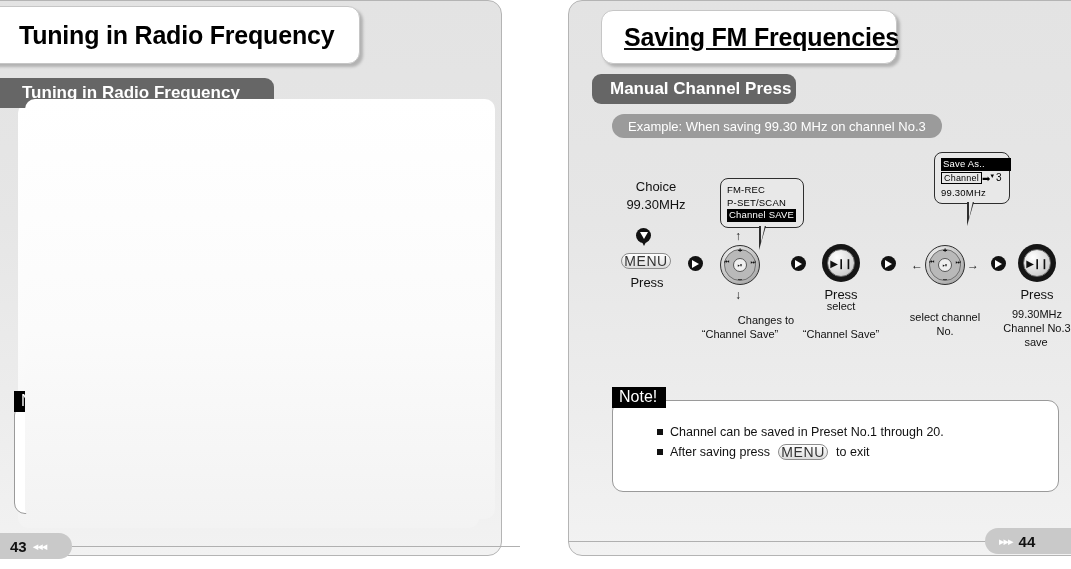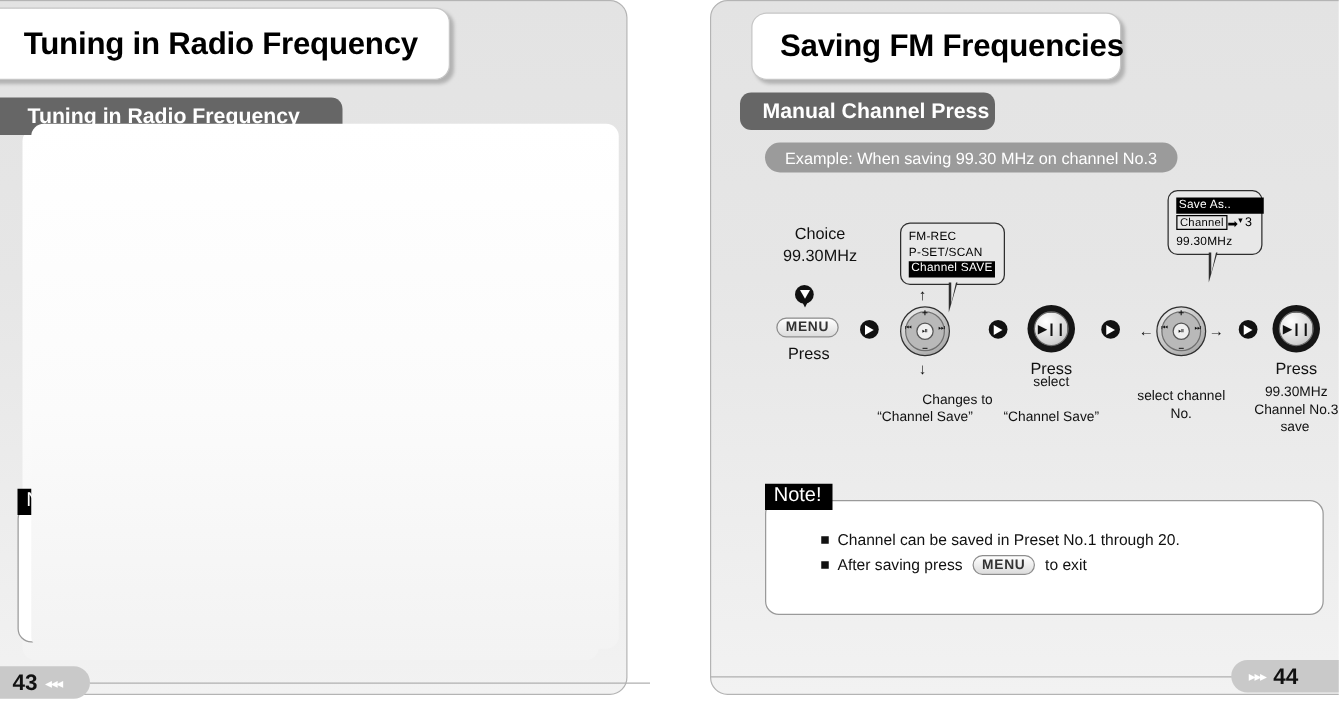--- a/index.html
+++ b/index.html
@@ -40,21 +40,21 @@
     border-radius:12px;
     box-shadow:3px 3px 3px rgba(0,0,0,.22);
     display:flex;align-items:center;
     box-sizing:border-box;
   }
   .title-tab .t{
     font-size:25px;font-weight:bold;letter-spacing:-.2px;white-space:nowrap;
     color:#000;
   }
   .tab-left{left:-22px;top:6px;width:382px;height:58px;padding-left:40px;}
-  .tab-right{left:601px;top:10px;width:296px;height:54px;padding-left:22px;}
+  .tab-right{left:601px;top:10px;width:296px;height:54px;padding-left:22px;text-decoration:underline;}
   
   .tab-rule{position:absolute;left:0;top:22px;width:278px;height:1px;background:#b9b9b9;}
 
   
   .section-bar{
     position:absolute;
     background:#666666;
     border-radius:9px;
     color:#fff;font-weight:bold;
     display:flex;align-items:center;
@@ -142,21 +142,21 @@
   .nb-right .note-list{left:44px;top:24px;}
   .nb-right .note-item{margin-bottom:5px;align-items:center;}
   .nb-right .note-item .sq{top:0;}
 
   
   .menu-btn{
     display:inline-flex;align-items:center;justify-content:center;
     width:50px;height:16px;border-radius:9px;
     border:1px solid #8d8d8d;
     background:linear-gradient(180deg,#ffffff,#dcdcdc);
-    font-size:11px;font-weight:bold;letter-spacing:.6px;color:#333;
+    font-size:14px;font-weight:normal;letter-spacing:.6px;color:#333;
     box-sizing:border-box;
   }
   .menu-inline{margin:0 8px;}
 
   
   .dpad{position:relative;width:44px;height:44px;}
   .dpad .ring{
     position:absolute;left:2px;top:2px;width:40px;height:40px;border-radius:50%;
     background:radial-gradient(circle at 35% 30%,#fafafa,#bdbdbd 62%,#8f8f8f 100%);
     border:1.6px solid #2f2f2f;box-sizing:border-box;
@@ -219,21 +219,21 @@
   .lbl-sm{position:absolute;font-size:11px;color:#111;white-space:nowrap;text-align:center;line-height:14px;}
   .lbl-md{position:absolute;font-size:13px;color:#111;white-space:nowrap;text-align:center;line-height:17px;}
 
   
   .folio{
     position:absolute;background:#c9c9c9;height:26px;border-radius:0 13px 13px 0;
     display:flex;align-items:center;box-sizing:border-box;
   }
   .folio-left{left:-30px;top:533px;width:102px;padding-left:40px;border-radius:0 13px 13px 0;}
   .folio-right{left:985px;top:528px;width:116px;padding-left:14px;border-radius:13px 0 0 13px;}
-  .folio .num{font-size:18px;font-weight:bold;color:#111;}
+  .folio .num{font-size:15px;font-weight:bold;color:#111;}
   .folio .tri{font-size:11px;color:#fff;letter-spacing:-1px;}
   .folio-rule{position:absolute;height:1px;background:#b0b0b0;}
   .rule-left{left:72px;top:546px;width:448px;}
   .rule-right{left:568px;top:541px;width:420px;}
 </style>
 </head>
 <body>
 
 <div class="spread">
 

